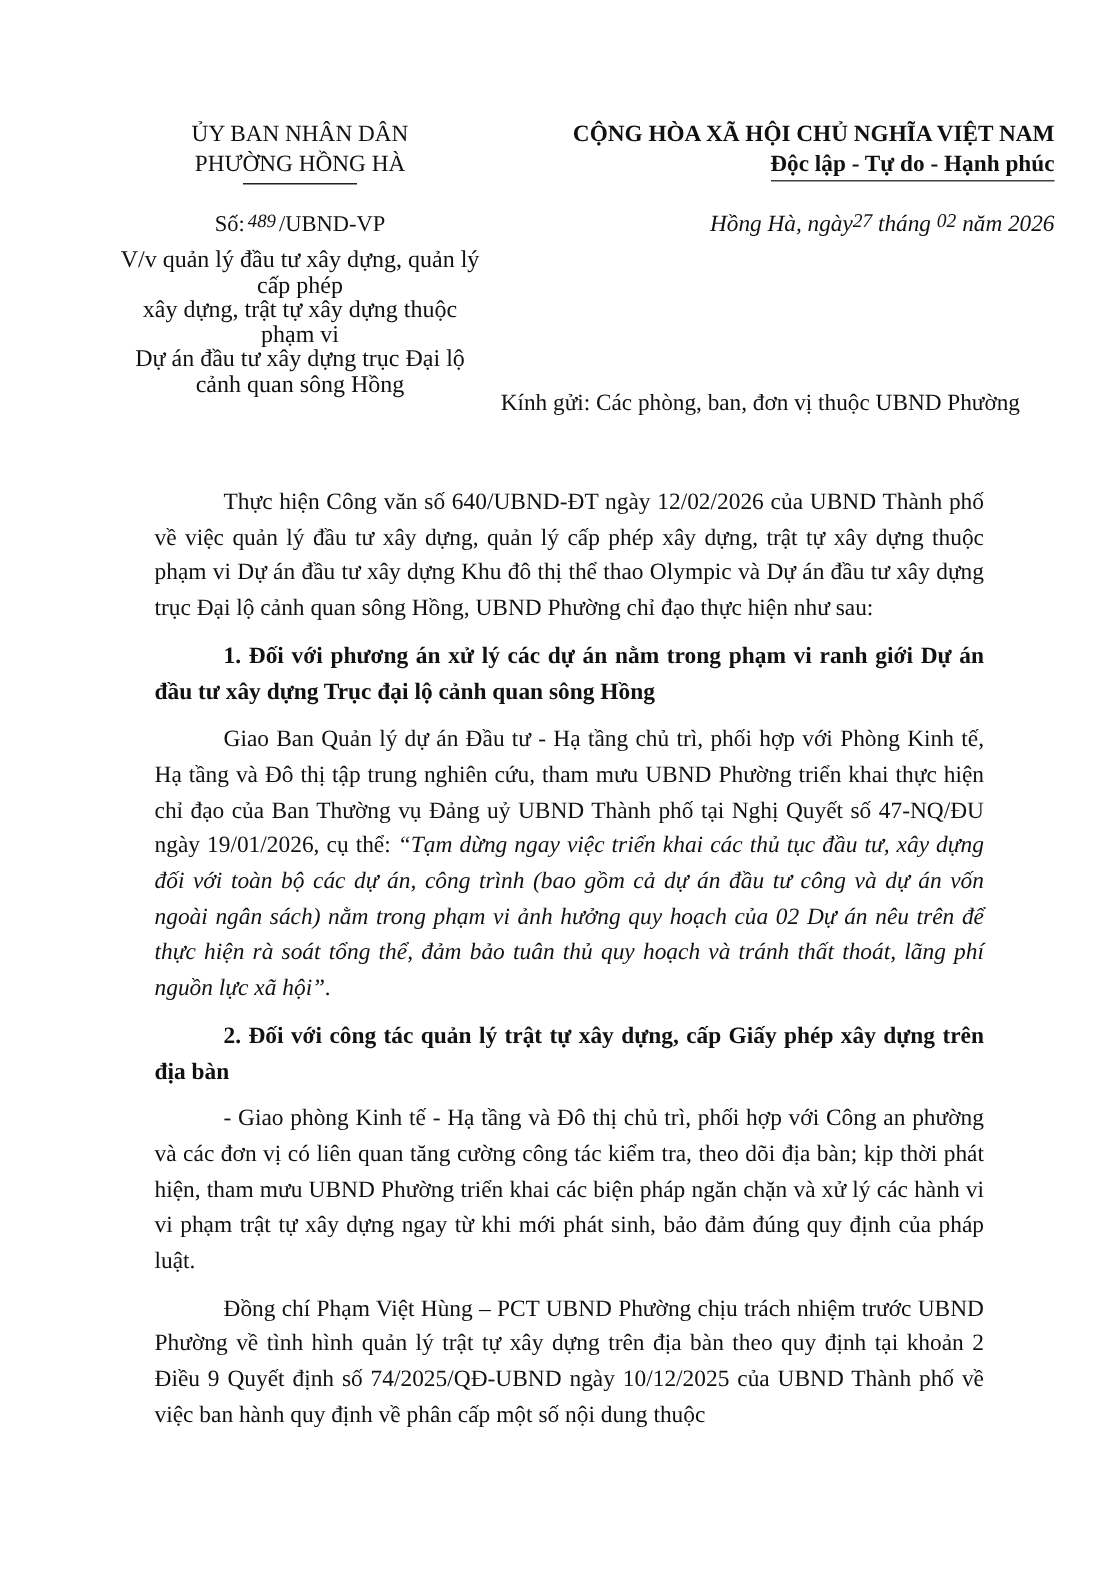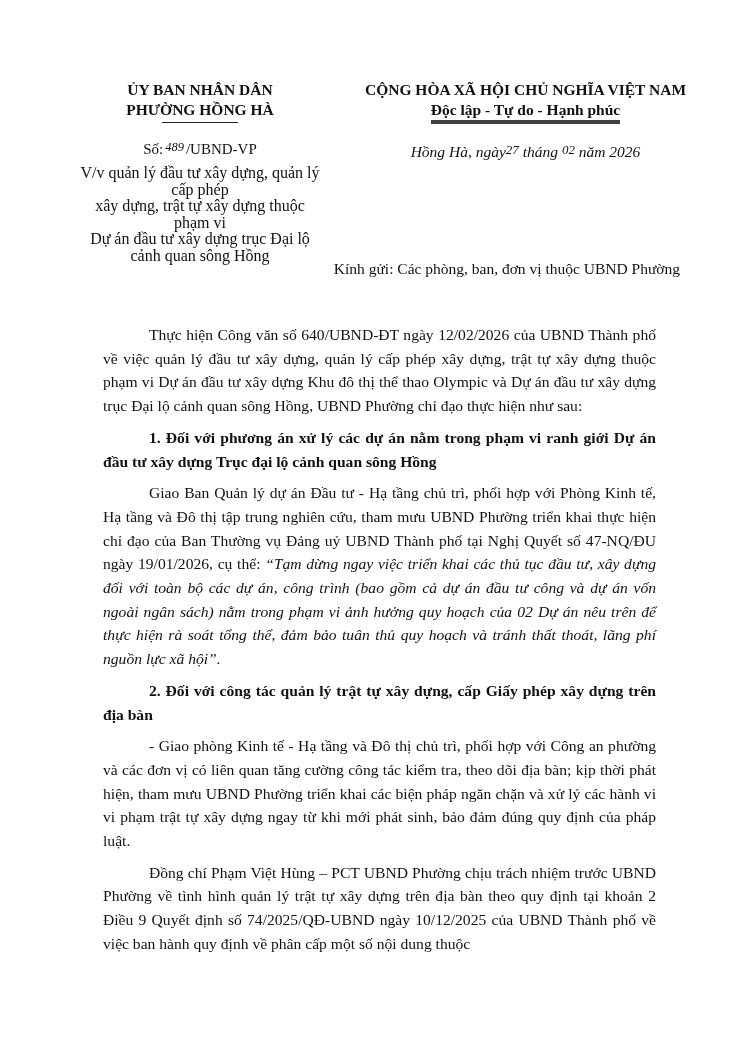--- a/index.html
+++ b/index.html
@@ -2,28 +2,28 @@
 <html><head>
   <meta charset="utf-8">
   <style>
     html, body { margin: 0; padding: 0; background: #ffffff; }
     body {
       width: 740px; height: 1046px; overflow: hidden; position: relative;
       font-family: "Liberation Serif", "DejaVu Serif", serif; color: #111;
     }
     .page { position: absolute; left: 0; top: 0; width: 740px; height: 1046px; }
     .hdr-left { position: absolute; left: 80px; top: 80px; width: 240px; text-align: center; }
-    .hdr-right { position: absolute; left: 348px; top: 80px; width: 355px; text-align: center; }
-    .org { font-weight: bold; font-size: 15.5px; line-height: 20px; }
+    .hdr-right { position: absolute; left: 348px; top: 80px; width: 355px; text-align: right; }
+    .org { font-weight: normal; font-size: 15.5px; line-height: 20px; }
     .rule-left { width: 76px; height: 0; border-top: 1px solid #222; margin: 2px auto 0; }
     .docno { font-size: 15px; margin-top: 14px; line-height: 20px; }
     .docno .num { font-size: 12.5px; vertical-align: 3px; margin: 0 2px; font-style: italic; }
     .subject { font-size: 16px; line-height: 16.5px; margin-top: 6px; }
     .nation { font-weight: bold; font-size: 15.5px; line-height: 20px; white-space: nowrap; }
-    .motto { font-weight: bold; font-size: 15.5px; line-height: 20px; display: inline-block; border-bottom: 4px solid #404040; padding-bottom: 0; }
+    .motto { font-weight: bold; font-size: 15.5px; line-height: 20px; display: inline-block; border-bottom: 1px solid #404040; padding-bottom: 0; }
     .dateline { font-style: italic; font-size: 15.5px; margin-top: 16px; line-height: 20px; white-space: nowrap; }
     .dateline .sm { font-size: 13px; vertical-align: 3px; }
     .recipient { position: absolute; left: 80px; width: 600px; top: 260px; text-align: right; font-size: 15.5px; }
     .body { position: absolute; left: 103px; width: 553px; top: 313px; font-size: 15.6px; line-height: 23.7px; text-align: justify; margin-top: 10px; }
     .body p { margin: 0 0 8px 0; text-indent: 46px; }
     .body p.h { font-weight: bold; }
     .body em { font-style: italic; }
   </style>
 </head>
 <body>

